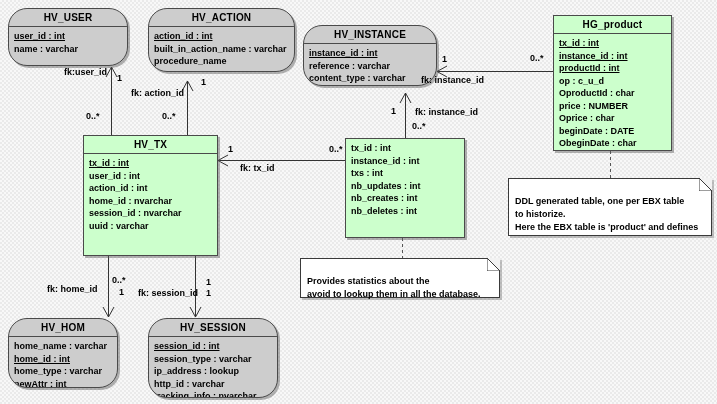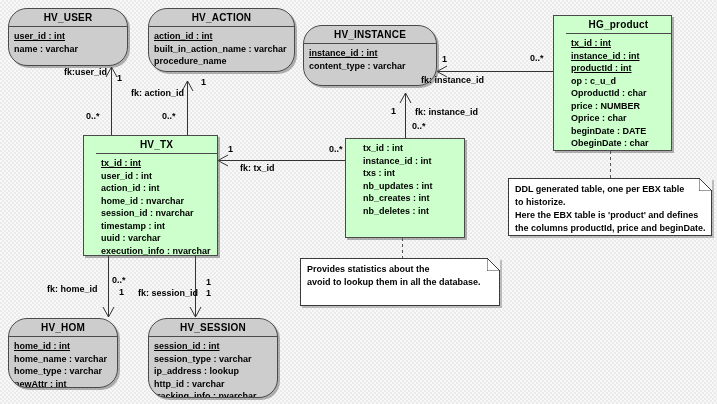--- a/index.html
+++ b/index.html
@@ -6,34 +6,34 @@
   #canvas {
     position:relative; width:717px; height:404px; overflow:hidden;
     background:repeating-conic-gradient(#eaeaea 0% 25%, #f8f8f8 0% 50%) 0 0 / 4px 4px;
     font-family:"Liberation Sans", sans-serif;
   }
   .entity {
     position:absolute; border:1px solid #4a4a4a; box-shadow:2px 2px 0 rgba(90,90,90,.45);
     overflow:hidden; box-sizing:border-box;
   }
   .entity.gray  { background:#cdcdcd;border-radius:19px; }
-  .entity.green { background:#ccffcc;padding-left:12px; }
+  .entity.green { background:#ccffcc; }
   .etitle {
     height:17px; line-height:17px; text-align:center; font-size:10px; font-weight:bold;
     border-bottom:1px solid #4a4a4a; color:#000; letter-spacing:.2px;
   }
   .attrs { padding:3px 2px 0 5px; }
   .attr  { font-size:9px; font-weight:bold; line-height:12.5px; white-space:nowrap; color:#000; }
   .attr.u { text-decoration:underline; }
   .lbl {
     position:absolute; font-size:9px; font-weight:bold; color:#000; white-space:nowrap;
   }
   .note {
     position:absolute; background:#ffffff; border:1px solid #3a3a3a; box-sizing:border-box;
-    padding:4px 4px 0 6px; box-shadow:2px 2px 0 rgba(90,90,90,.35);
+    padding:16px 4px 0 6px; box-shadow:2px 2px 0 rgba(90,90,90,.35);
   }
   .note-line { font-size:9px; font-weight:bold; line-height:13px; white-space:nowrap; color:#000; }
   .fold { position:absolute; top:-1px; right:-1px; }
   svg.wires { position:absolute; left:0; top:0; pointer-events:none; }
 </style>
 </head>
 <body>
 
 <div id="canvas">
 
@@ -76,20 +76,21 @@
       <div class="attr u">action_id : int</div>
       <div class="attr">built_in_action_name : varchar</div>
       <div class="attr">procedure_name</div>
     </div>
   </div>
 
   <div class="entity gray" style="left:303px;top:25px;width:134px;height:61px">
     <div class="etitle">HV_INSTANCE</div>
     <div class="attrs">
       <div class="attr u">instance_id : int</div>
+      <div class="attr">reference : varchar</div>
       <div class="attr">content_type : varchar</div>
     </div>
   </div>
 
   <div class="entity green" style="left:553px;top:15px;width:119px;height:136px">
     <div class="etitle">HG_product</div>
     <div class="attrs">
       <div class="attr u">tx_id : int</div>
       <div class="attr u">instance_id : int</div>
       <div class="attr u">productId : int</div>
@@ -103,42 +104,40 @@
   </div>
 
   <div class="entity green" style="left:83px;top:135px;width:135px;height:121px">
     <div class="etitle">HV_TX</div>
     <div class="attrs">
       <div class="attr u">tx_id : int</div>
       <div class="attr">user_id : int</div>
       <div class="attr">action_id : int</div>
       <div class="attr">home_id : nvarchar</div>
       <div class="attr">session_id : nvarchar</div>
-      <div class="attr">timestamp : int</div>
       <div class="attr">uuid : varchar</div>
-      <div class="attr">execution_info : nvarchar</div>
     </div>
   </div>
 
   <div class="entity green" style="left:345px;top:138px;width:120px;height:100px">
     <div class="attrs">
       <div class="attr">tx_id : int</div>
       <div class="attr">instance_id : int</div>
       <div class="attr">txs : int</div>
       <div class="attr">nb_updates : int</div>
       <div class="attr">nb_creates : int</div>
       <div class="attr">nb_deletes : int</div>
     </div>
   </div>
 
   <div class="entity gray" style="left:8px;top:318px;width:110px;height:70px">
     <div class="etitle">HV_HOM</div>
     <div class="attrs">
+      <div class="attr">home_name : varchar</div>
       <div class="attr u">home_id : int</div>
-      <div class="attr">home_name : varchar</div>
       <div class="attr">home_type : varchar</div>
       <div class="attr">newAttr : int</div>
     </div>
   </div>
 
   <div class="entity gray" style="left:148px;top:318px;width:130px;height:80px">
     <div class="etitle">HV_SESSION</div>
     <div class="attrs">
       <div class="attr u">session_id : int</div>
       <div class="attr">session_type : varchar</div>
@@ -169,33 +168,32 @@
   <span class="lbl" style="left:421px;top:75px">fk: instance_id</span>
 
   <span class="lbl" style="left:47px;top:284px">fk: home_id</span>
   <span class="lbl" style="left:112px;top:275px">0..*</span>
   <span class="lbl" style="left:119px;top:287px">1</span>
 
   <span class="lbl" style="left:138px;top:288px">fk: session_id</span>
   <span class="lbl" style="left:206px;top:277px">1</span>
   <span class="lbl" style="left:206px;top:288px">1</span>
 
-  <div class="note" style="left:300px;top:258px;width:200px;height:48px">
+  <div class="note" style="left:300px;top:258px;width:200px;height:40px">
     <div class="note-line">Provides statistics about the</div>
     <div class="note-line">avoid to lookup them in all the database.</div>
     <svg class="fold" width="13" height="13">
       <path d="M0,0 L13,0 L13,13 Z" fill="#f2f2f2"></path>
       <path d="M0,0 L13,13 L0,13 Z" fill="#ffffff" stroke="#3a3a3a" stroke-width="1"></path>
     </svg>
   </div>
 
   <div class="note" style="left:508px;top:178px;width:204px;height:58px">
     <div class="note-line">DDL generated table, one per EBX table</div>
     <div class="note-line">to historize.</div>
     <div class="note-line">Here the EBX table is 'product' and defines</div>
-    <div class="note-line">the columns productId, price and beginDate.</div>
     <svg class="fold" width="13" height="13">
       <path d="M0,0 L13,0 L13,13 Z" fill="#f2f2f2"></path>
       <path d="M0,0 L13,13 L0,13 Z" fill="#ffffff" stroke="#3a3a3a" stroke-width="1"></path>
     </svg>
   </div>
 
 </div>
 
 </body></html>

